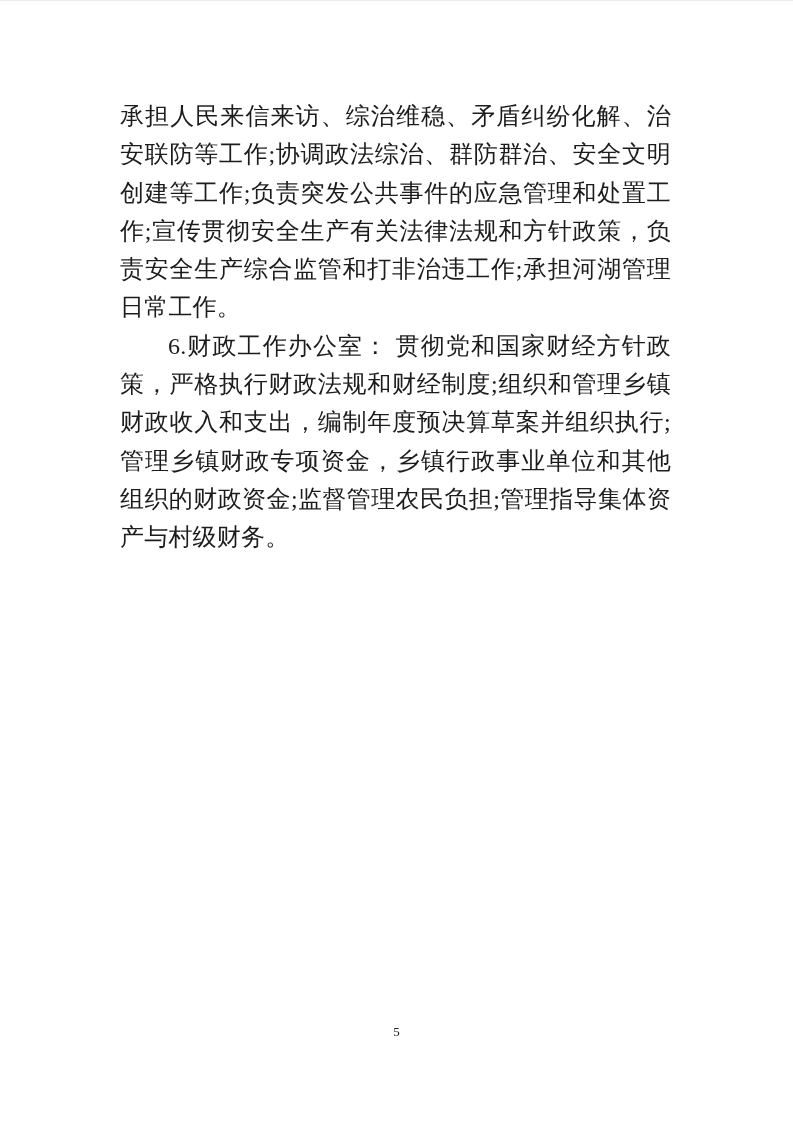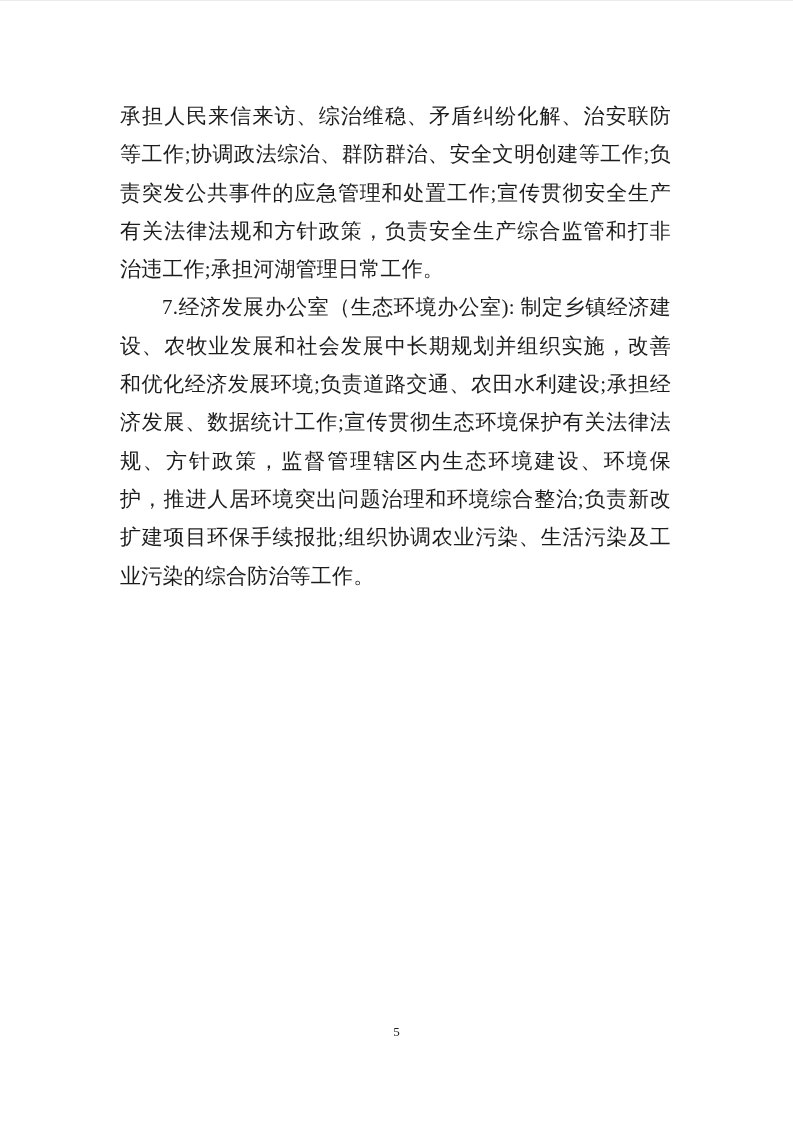--- a/index.html
+++ b/index.html
@@ -20,21 +20,21 @@
   }
   .text-block {
     position: absolute;
     left: 120px;
     top: 96px;
     width: 551px;
   }
   .para {
     margin: 0;
     padding: 0;
-    font-size: 21px;
+    font-size: 24px;
     line-height: 38.3px;
     text-align: justify;
     text-justify: inter-ideograph;
     text-indent: 2em;
     letter-spacing: 0.2px;
     word-break: break-all;
   }
   .para.continuation {
     text-indent: 0;
   }
@@ -48,16 +48,16 @@
     line-height: 18px;
     color: #1c1c1c;
   }
 </style>
 </head>
 <body>
 
 <div class="page">
   <div class="text-block">
     <p class="para continuation">承担人民来信来访、综治维稳、矛盾纠纷化解、治安联防等工作;协调政法综治、群防群治、安全文明创建等工作;负责突发公共事件的应急管理和处置工作;宣传贯彻安全生产有关法律法规和方针政策，负责安全生产综合监管和打非治违工作;承担河湖管理日常工作。</p>
-    <p class="para">7.经济发展办公室（生态环境办公室): 制定乡镇经济建设、农牧业发展和社会发展中长期规划并组织实施，改善和优化经济发展环境;负责道路交通、农田水利建设;承担经济发展、数据统计工作;宣传贯彻生态环境保护有关法律法规、方针政策，监督管理辖区内生态环境建设、环境保护，推进人居环境突出问题治理和环境综合整治;负责新改扩建项目环保手续报批;组织协调农业污染、生活污染及工业污染的综合防治等工作。</p>
+    <p class="para">6.财政工作办公室： 贯彻党和国家财经方针政策，严格执行财政法规和财经制度;组织和管理乡镇财政收入和支出，编制年度预决算草案并组织执行;管理乡镇财政专项资金，乡镇行政事业单位和其他组织的财政资金;监督管理农民负担;管理指导集体资产与村级财务。</p>
   </div>
   <div class="page-number">5</div>
 </div>
 
 </body></html>

